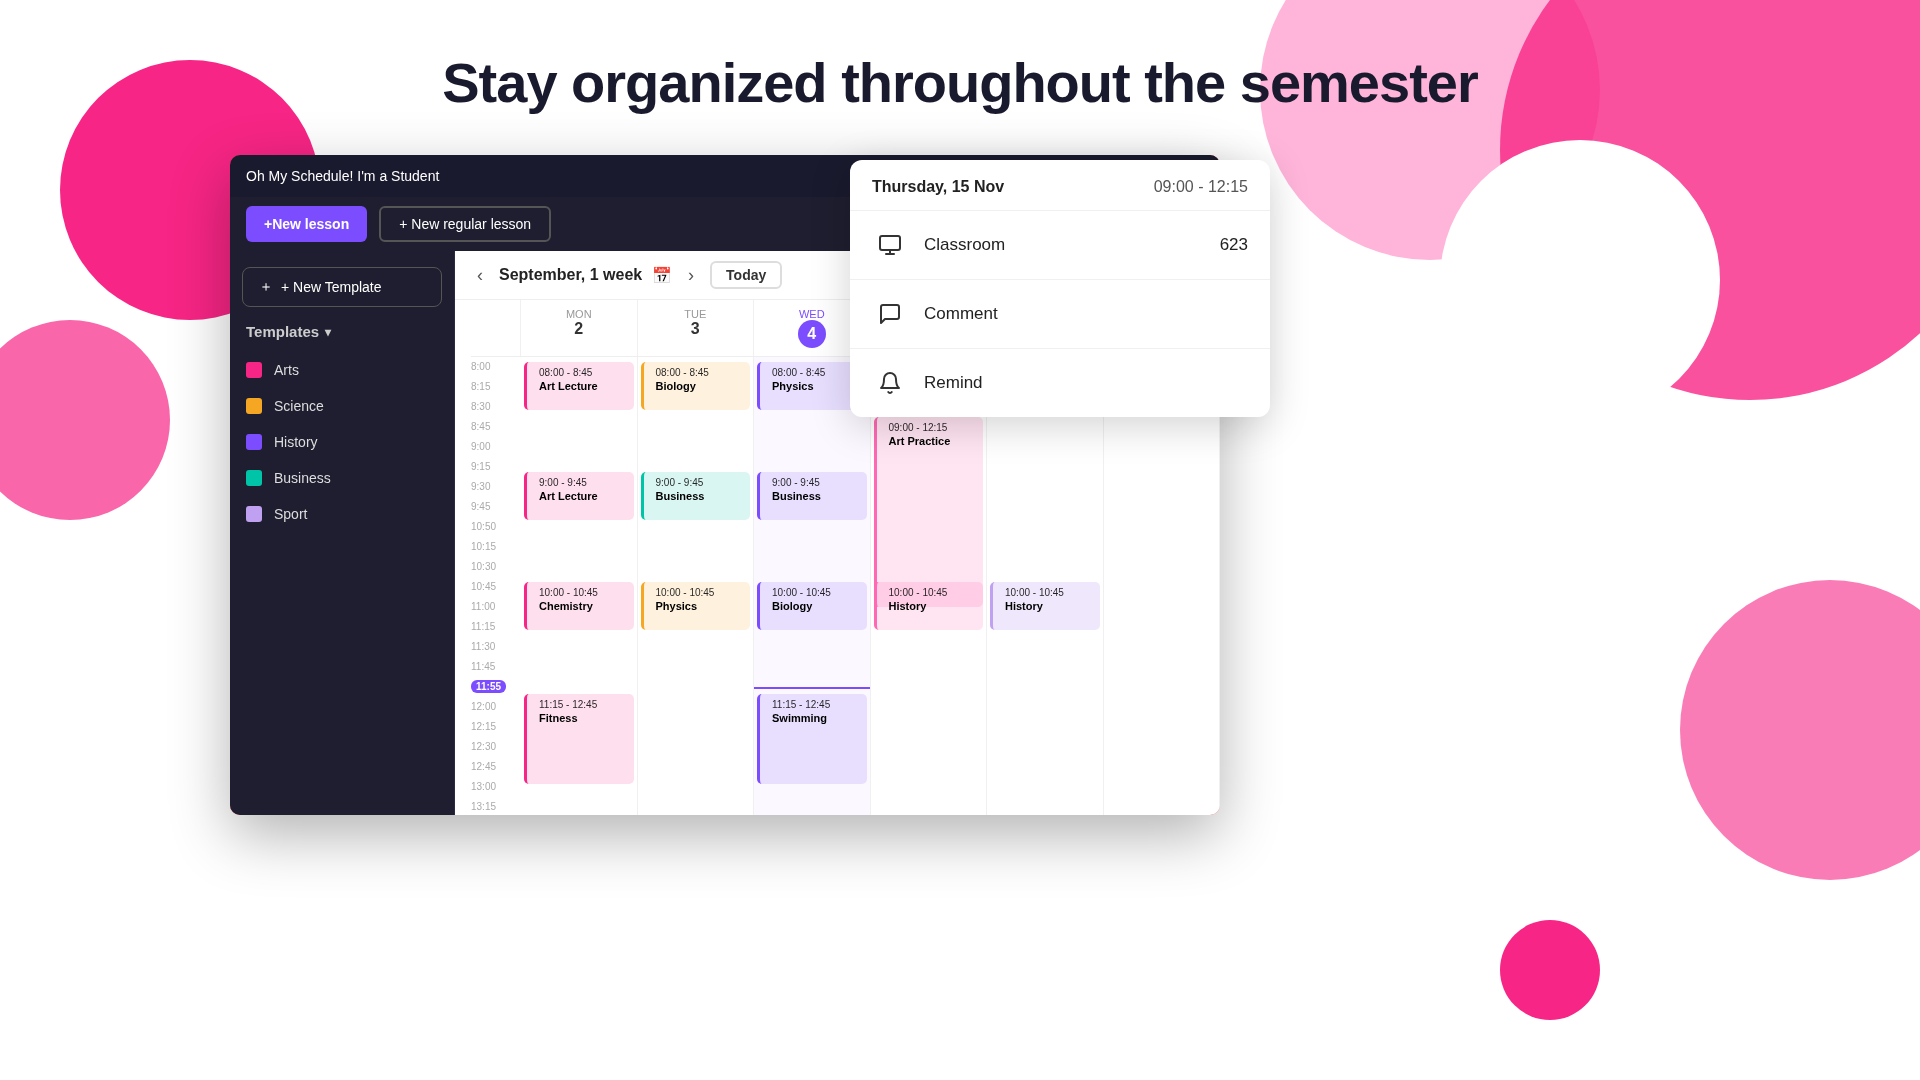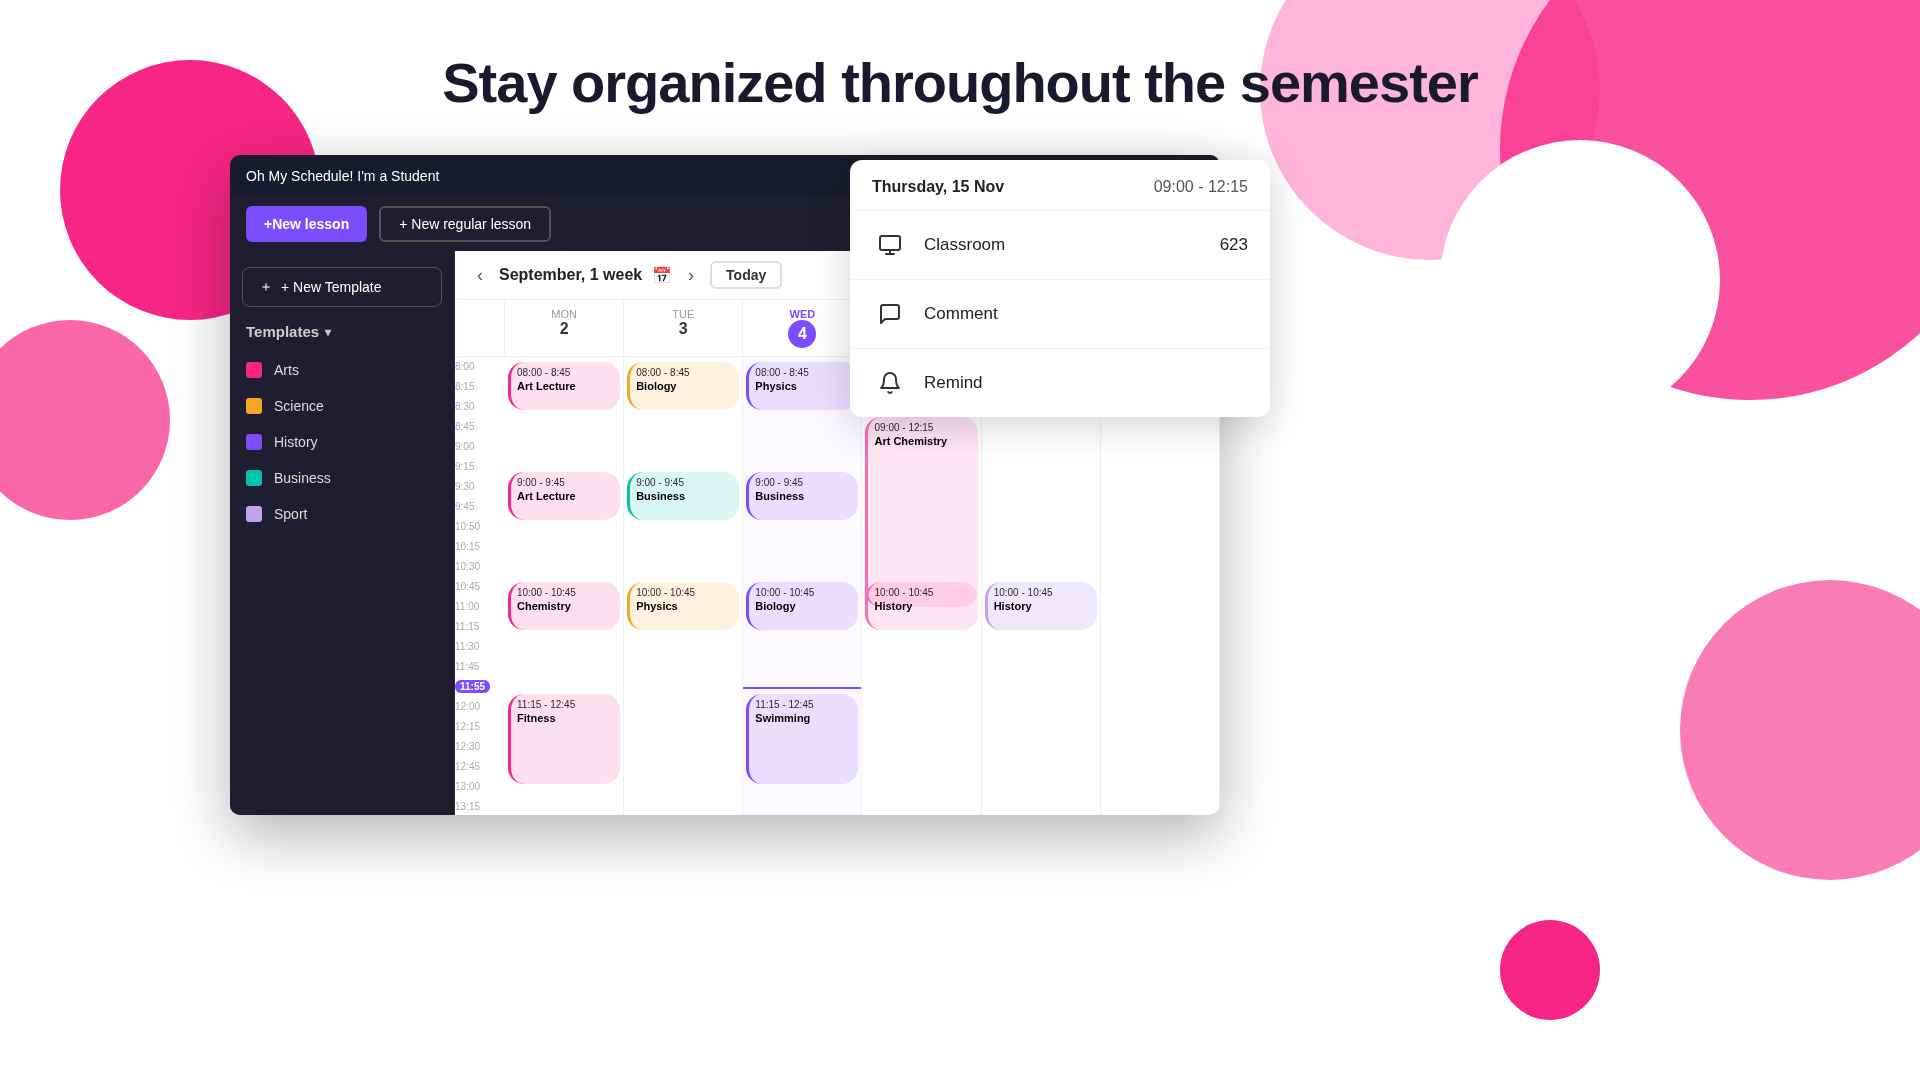--- a/index.html
+++ b/index.html
@@ -226,20 +226,21 @@
     }
     .zoom-btn {
       background: none; border: none; font-size: 18px; cursor: pointer; color: #555;
     }
 
     
     .cal-grid {
       flex: 1;
       overflow-y: auto;
       position: relative;
+      margin-left: 16px;
     }
     .cal-header {
       display: grid;
       grid-template-columns: 50px repeat(6, 1fr);
       border-bottom: 1px solid #eee;
       position: sticky;
       top: 0;
       background: #fff;
       z-index: 5;
     }
@@ -283,22 +284,22 @@
       position: relative;
       min-height: 600px;
     }
     .day-col.today-col { background: rgba(124, 77, 255, 0.03); }
 
     
     .cal-event {
       position: absolute;
       left: 3px;
       right: 3px;
-      border-radius: 16px;
-      padding: 4px 6px;
+      border-radius: 5px;
+      padding: 4px 12px;
       font-size: 11px;
       overflow: hidden;
       cursor: pointer;
     }
     .cal-event .ev-time { font-size: 10px; opacity: 0.85; line-height: 1.3; }
     .cal-event .ev-name { font-weight: 600; line-height: 1.3; }
 
     
     .popup-card {
       position: absolute;
@@ -440,21 +441,21 @@
           <div class="cal-header-cell"></div>
           <div class="cal-header-cell">
             <div style="font-size:11px;color:#999;">MON</div>
             <div class="day-num" style="font-size:16px;font-weight:700;color:#333;">2</div>
           </div>
           <div class="cal-header-cell">
             <div style="font-size:11px;color:#999;">TUE</div>
             <div class="day-num" style="font-size:16px;font-weight:700;color:#333;">3</div>
           </div>
           <div class="cal-header-cell today">
-            <div style="font-size:11px;color:#7c4dff;font-weight:700;">WED</div>
+            <div style="font-size:11px;color:#7c4dff;font-weight:400;">WED</div>
             <div style="display:inline-flex;align-items:center;justify-content:center;background:#7c4dff;color:#fff;border-radius:50%;width:28px;height:28px;font-size:16px;font-weight:700;">4</div>
           </div>
           <div class="cal-header-cell">
             <div style="font-size:11px;color:#999;">THU</div>
             <div class="day-num" style="font-size:16px;font-weight:700;color:#333;">5</div>
           </div>
           <div class="cal-header-cell">
             <div style="font-size:11px;color:#999;">FRI</div>
             <div class="day-num" style="font-size:16px;font-weight:700;color:#333;">6</div>
           </div>
@@ -546,21 +547,21 @@
               <div class="ev-time">11:15 - 12:45</div>
               <div class="ev-name">Swimming</div>
             </div>
 
             <div style="position:absolute;top:330px;left:0;right:0;height:2px;background:#7c4dff;z-index:10;"></div>
           </div>
 
           <div class="day-col">
             <div class="cal-event" style="top:60px;height:190px;background:rgba(255,105,180,0.18);border-left:3px solid #ff69b4;">
               <div class="ev-time">09:00 - 12:15</div>
-              <div class="ev-name">Art Chemistry</div>
+              <div class="ev-name">Art Practice</div>
             </div>
             <div class="cal-event" style="top:225px;height:48px;background:rgba(255,105,180,0.18);border-left:3px solid #ff69b4;">
               <div class="ev-time">10:00 - 10:45</div>
               <div class="ev-name">History</div>
             </div>
           </div>
 
           <div class="day-col">
             <div class="cal-event" style="top:225px;height:48px;background:rgba(192,160,240,0.25);border-left:3px solid #c0a0f0;">
               <div class="ev-time">10:00 - 10:45</div>

